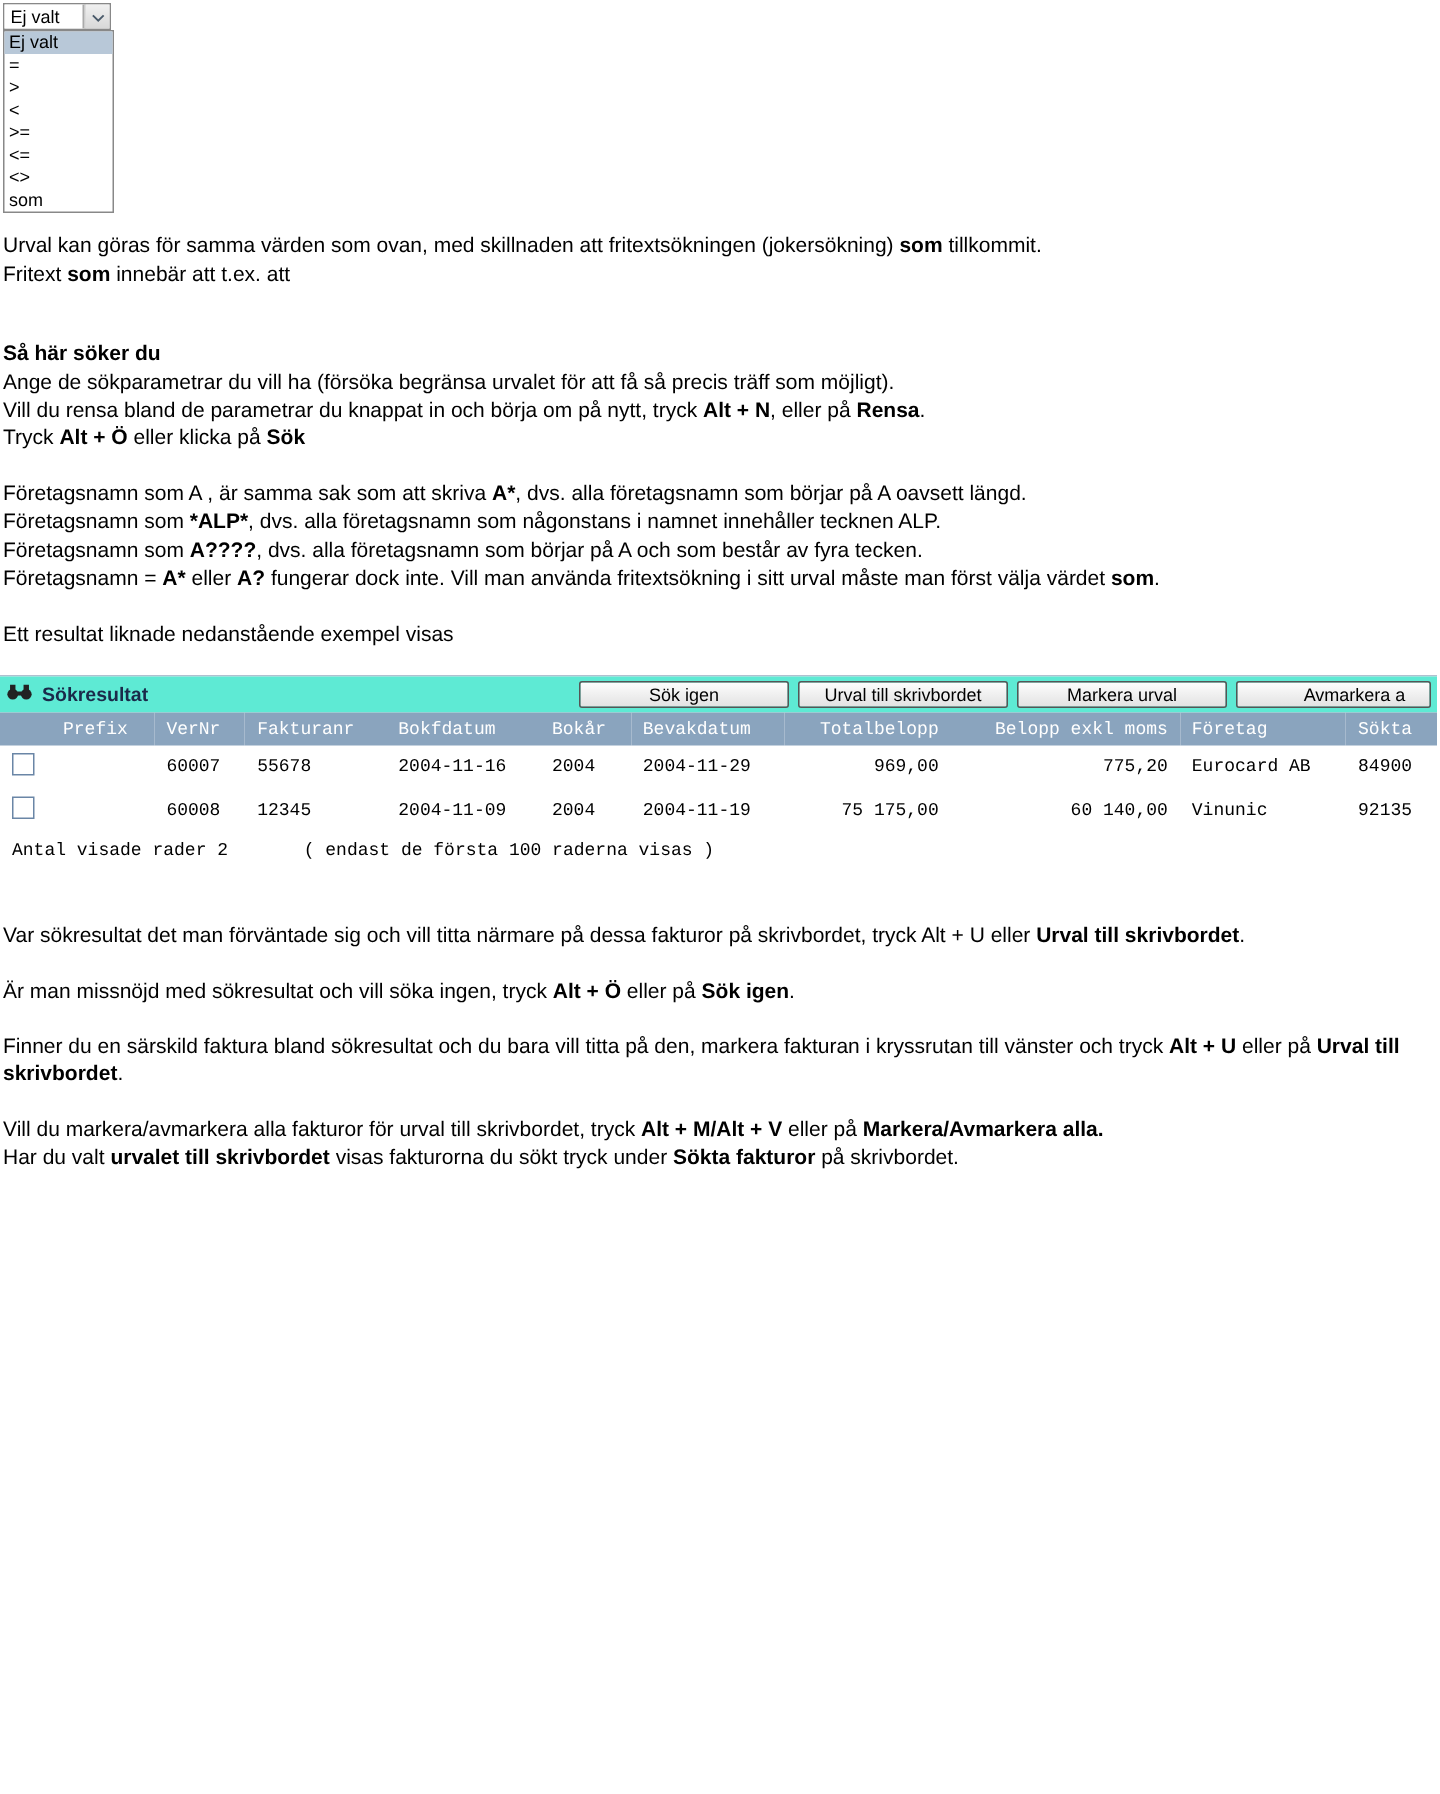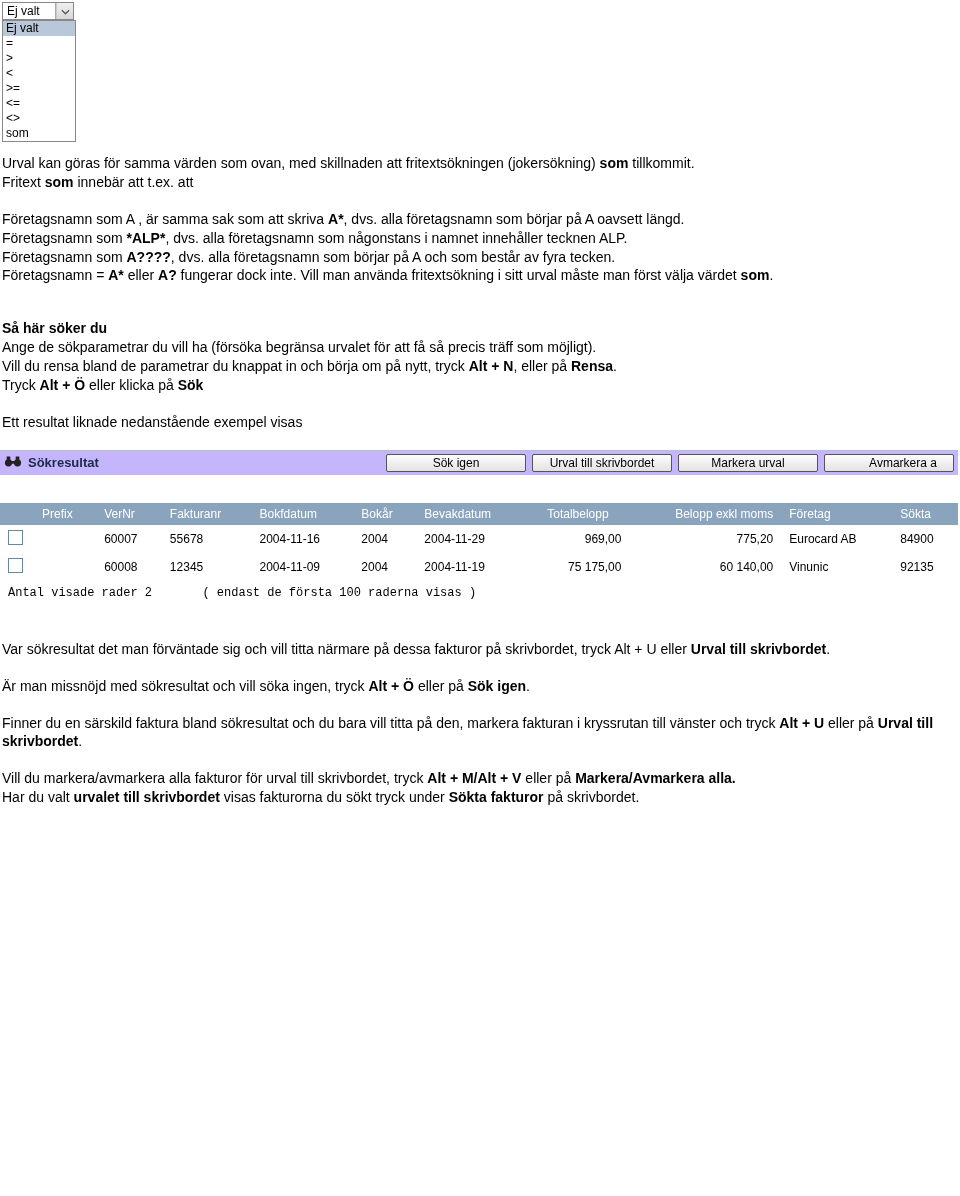--- a/index.html
+++ b/index.html
@@ -68,21 +68,21 @@
   b { font-weight: bold; }
 
   .sok-panel {
     margin-top: 6px;
     width: 958px;
     border-top: 1px solid #b0c0d0;
   }
   .sok-header {
     display: flex;
     align-items: center;
-    background: #c4b5fd;
+    background: #5eead4;
     padding: 3px 4px;
     gap: 6px;
   }
   .sok-title {
     color: #1a2a4a;
     font-family: Verdana, sans-serif;
     font-size: 13px;
     font-weight: bold;
     margin-right: auto;
     display: flex;
@@ -104,23 +104,22 @@
     text-align: center;
     cursor: pointer;
   }
   .sok-btn.last {
     min-width: 100px;
     padding-left: 28px;
   }
   .sok-table {
     width: 100%;
     border-collapse: collapse;
-    font-family: Liberation Sans, sans-serif;
-    font-size: 12px;
-    margin-top: 28px;
+    font-family: Liberation Mono, monospace;
+    font-size: 12px;
   }
   .sok-table thead tr {
     background: #8aa4be;
     color: #fff;
   }
   .sok-table th {
     text-align: left;
     font-weight: normal;
     padding: 4px 8px 4px 8px;
     border-right: 0;
@@ -184,32 +183,32 @@
   </div>
 </div>
 
 <div class="content">
 
   <p>
     <span>Urval kan göras för samma värden som ovan, med skillnaden att fritextsökningen (jokersökning) </span><b>som</b><span> tillkommit.</span><br>
     <span>Fritext </span><b>som</b><span> innebär att t.ex. att</span>
   </p>
 
-  <p>
-    <span>Företagsnamn som A</span><span> , är samma sak som att skriva </span><b>A*</b><span>, dvs. alla företagsnamn som börjar på A oavsett längd.</span><br>
-    <span>Företagsnamn som </span><b>*ALP*</b><span>, dvs. alla företagsnamn som någonstans i namnet innehåller tecknen ALP.</span><br>
-    <span>Företagsnamn som </span><b>A????</b><span>, dvs. alla företagsnamn som börjar på A och som består av fyra tecken.</span><br>
-    <span>Företagsnamn = </span><b>A*</b><span> eller </span><b>A?</b><span> fungerar dock inte. Vill man använda fritextsökning i sitt urval måste man först välja värdet </span><b>som</b><span>.</span>
-  </p>
-
   <p style="margin-top:34px;">
     <b>Så här söker du</b><br>
     <span>Ange de sökparametrar du vill ha (försöka begränsa urvalet för att få så precis träff som möjligt).</span><br>
     <span>Vill du rensa bland de parametrar du knappat in och börja om på nytt, tryck </span><b>Alt + N</b><span>, eller på </span><b>Rensa</b><span>.</span><br>
     <span>Tryck </span><b>Alt + Ö</b><span> eller klicka på </span><b>Sök</b>
+  </p>
+
+  <p>
+    <span>Företagsnamn som A</span><span> , är samma sak som att skriva </span><b>A*</b><span>, dvs. alla företagsnamn som börjar på A oavsett längd.</span><br>
+    <span>Företagsnamn som </span><b>*ALP*</b><span>, dvs. alla företagsnamn som någonstans i namnet innehåller tecknen ALP.</span><br>
+    <span>Företagsnamn som </span><b>A????</b><span>, dvs. alla företagsnamn som börjar på A och som består av fyra tecken.</span><br>
+    <span>Företagsnamn = </span><b>A*</b><span> eller </span><b>A?</b><span> fungerar dock inte. Vill man använda fritextsökning i sitt urval måste man först välja värdet </span><b>som</b><span>.</span>
   </p>
 
   <p>Ett resultat liknade nedanstående exempel visas</p>
 </div>
 
 <div class="sok-panel">
   <div class="sok-header">
     <div class="sok-title">
       <span class="binoc-icon">
         <svg viewBox="0 0 20 14">
@@ -230,21 +229,21 @@
   <table class="sok-table">
     <thead>
       <tr>
         <th class="checkbox-cell"></th>
         <th>Prefix</th>
         <th>VerNr</th>
         <th>Fakturanr</th>
         <th>Bokfdatum</th>
         <th>Bokår</th>
         <th>Bevakdatum</th>
-        <th style="text-align:center">Totalbelopp</th>
+        <th style="text-align:right">Totalbelopp</th>
         <th style="text-align:right">Belopp exkl moms</th>
         <th>Företag</th>
         <th>Sökta</th>
       </tr>
     </thead>
     <tbody>
       <tr>
         <td class="checkbox-cell"><span class="chk"></span></td>
         <td></td>
         <td>60007</td>

